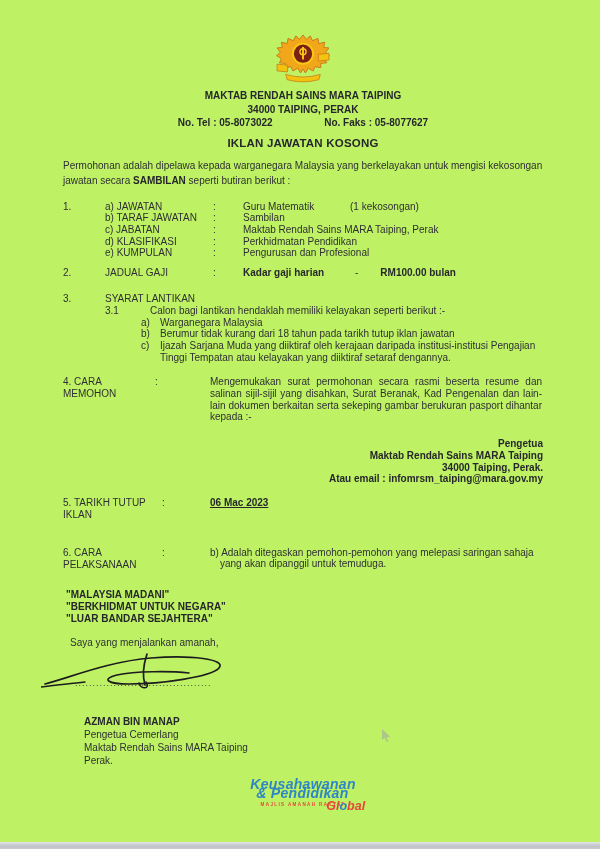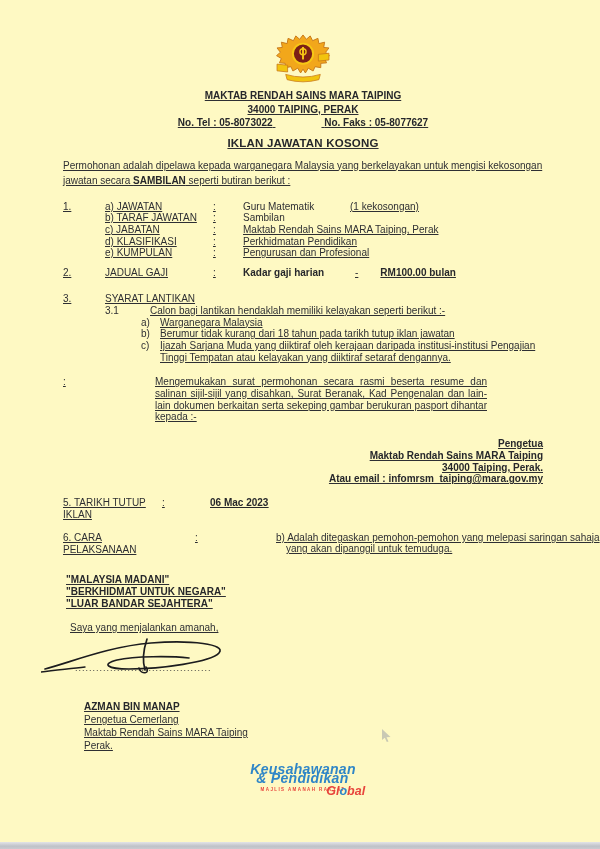--- a/index.html
+++ b/index.html
@@ -6,27 +6,26 @@
   body {
     width:600px; height:849px;
     background:#f4f4f5;
     font-family:"Liberation Sans", sans-serif;
     color:#2e2f33;
     -webkit-font-smoothing:antialiased;
   }
   .page {
     position:relative;
     width:600px; height:849px;
-    background:#fef9c3;
+    background:#bef264;
     overflow:hidden;
     box-sizing:border-box;
     padding:0 57px 0 63px;
     font-size:10px;
     line-height:12px;
-    text-decoration:underline;
   }
   
   .crest-wrap { margin-top:34px; height:50px; text-align:center; }
   .header-lines { margin-top:5px; text-align:center; font-weight:bold; color:#26272b; }
   .header-lines div { line-height:13.5px; }
   .doc-title { margin-top:7px; text-align:center; font-weight:bold; font-size:11.5px; letter-spacing:.2px; color:#26272b; }
   
   .intro { margin-top:9px; width:483px; line-height:15px; }
   .b { font-weight:bold; color:#26272b; }
   
@@ -45,21 +44,21 @@
   .sec3-item { margin-left:78px; width:382px; line-height:11.6px; padding-left:19px; text-indent:-19px; }
   .sec3-item .marker { display:inline-block; width:19px; text-indent:0; }
   
   .sec4 { margin-top:13px; display:grid; grid-template-columns:92px 55px 1fr; }
   .sec4 .para { width:332px; text-align:justify; line-height:11.7px; }
   .addr { margin-left:147px; margin-top:15px; font-weight:bold; color:#26272b;text-align:right; }
   .addr div { line-height:11.8px; }
   
   .sec5 { margin-top:12px; display:grid; grid-template-columns:99px 48px 1fr; }
   .sec5 .due { font-weight:bold; text-decoration:underline; color:#26272b; }
-  .sec6 { margin-top:11px; display:grid; grid-template-columns:99px 48px 1fr;gap:33px; }
+  .sec6 { margin-top:26px; display:grid; grid-template-columns:99px 48px 1fr; }
   .sec6-item { width:336px; line-height:11px; padding-left:10px; text-indent:-10px; margin-bottom:0.5px; }
   
   .slogans { margin-top:18px; margin-left:3px; font-weight:bold; color:#26272b; }
   .slogans div { line-height:12px; }
   .salutation { margin-top:12px; margin-left:7px; }
   .sig-area { position:relative; height:40px; margin-top:2px; }
   .sig-svg { position:absolute; left:-22px; top:0; }
   .sig-dots { position:absolute; left:12px; top:26px; letter-spacing:1px; font-size:9px; color:#3a3a3d; }
   .name-block { margin-left:21px; margin-top:2px; }
   .name-block div { line-height:13px; }
@@ -153,20 +152,21 @@
     </div>
     <div class="sec3-sub">
       <span class="sub-num">3.1</span><span>Calon bagi lantikan hendaklah memiliki kelayakan seperti berikut :-</span>
     </div>
     <div class="sec3-item"><span class="marker">a)</span><span>Warganegara Malaysia</span></div>
     <div class="sec3-item"><span class="marker">b)</span><span>Berumur tidak kurang dari 18 tahun pada tarikh tutup iklan jawatan</span></div>
     <div class="sec3-item"><span class="marker">c)</span><span>Ijazah Sarjana Muda yang diiktiraf oleh kerajaan daripada institusi-institusi Pengajian Tinggi Tempatan atau kelayakan yang diiktiraf setaraf dengannya.</span></div>
   </div>
 
   <div class="sec4">
+    <div>4. CARA MEMOHON</div>
     <div>:</div>
     <div class="para">Mengemukakan surat permohonan secara rasmi beserta resume dan salinan sijil-sijil yang disahkan, Surat Beranak, Kad Pengenalan dan lain-lain dokumen berkaitan serta sekeping gambar berukuran pasport dihantar kepada :-</div>
   </div>
   <div class="addr">
     <div>Pengetua</div>
     <div>Maktab Rendah Sains MARA Taiping</div>
     <div>34000 Taiping, Perak.</div>
     <div>Atau email : infomrsm_taiping@mara.gov.my</div>
   </div>
 

